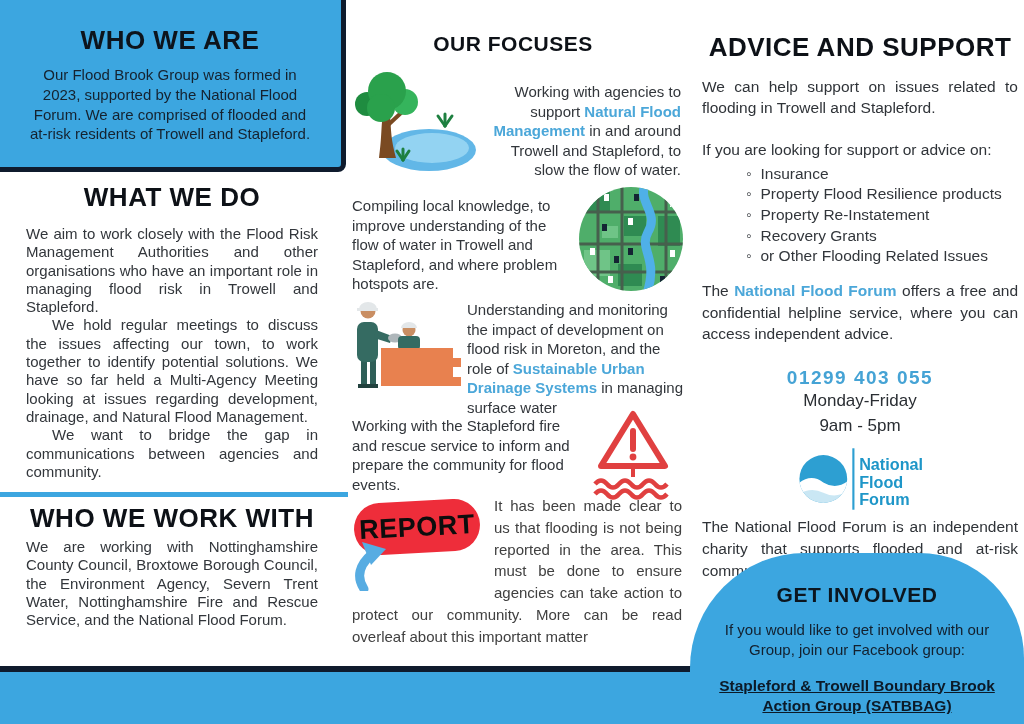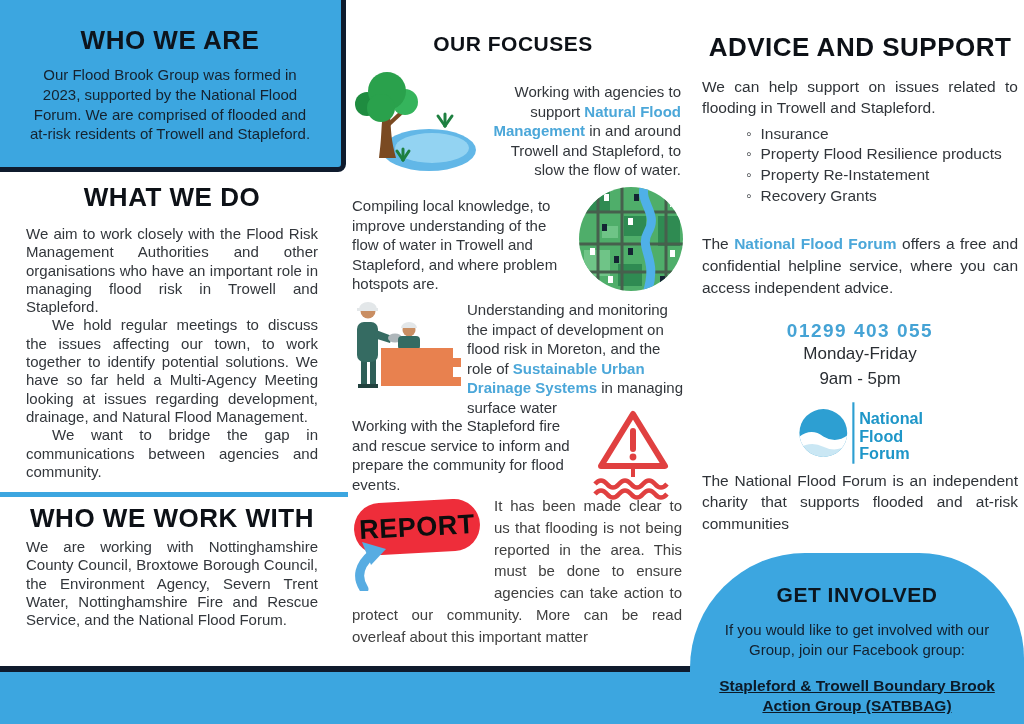--- a/index.html
+++ b/index.html
@@ -48,21 +48,21 @@
   .f5 p{font-size:15px;line-height:1.45;text-align:justify;color:#404040;}
 
   
   .advice{position:absolute;left:702px;top:32px;width:316px;}
   .advice .section-title{margin-bottom:14px;}
   .advice .intro{font-size:15.5px;line-height:1.35;text-align:justify;}
   .advice .lead{font-size:15.5px;margin-top:22px;}
   .bullets{list-style:none;margin:6px 0 0 0;padding:0 0 0 44px;}
   .bullets li{font-size:15.5px;line-height:1.2;margin:2px 0;color:#32363b;}
   .bullets li::before{content:"◦";margin-right:9px;}
-  .nff-para{margin-top:28px;font-size:15.5px;line-height:1.4;text-align:justify;}
+  .nff-para{margin-top:14px;font-size:15.5px;line-height:1.4;text-align:justify;}
   .phone{margin-top:22px;text-align:center;font-size:19px;font-weight:bold;color:#45A3D5;letter-spacing:1.5px;}
   .hours{text-align:center;font-size:17px;line-height:1.45;color:#2a2e33;}
   .logo-row{margin-top:8px;display:flex;justify-content:center;}
   .charity{margin-top:4px;font-size:15.5px;line-height:1.4;text-align:justify;}
 
   
   .footer-band{position:absolute;left:0;bottom:0;width:1024px;height:52px;background:#3CA6E0;}
   .footer-line{position:absolute;left:0;top:666px;width:692px;height:6px;background:#0F1B2D;}
   .blob{position:absolute;left:690px;top:553px;width:334px;height:171px;background:#3CA6E0;
         border-radius:115px 105px 0 0;box-sizing:border-box;padding:30px 14px 0;text-align:center;}
@@ -204,25 +204,27 @@
         <path d="M14,48 C6,36 9,24 22,13" stroke="#57ACE2" stroke-width="9" fill="none" stroke-linecap="round"></path>
         <polygon points="12,1 36,8 21,24" fill="#57ACE2"></polygon>
       </svg>
     </div>
     <p>It has been made clear to us that flooding is not being reported in the area. This must be done to ensure agencies can take action to protect our community. More can be read overleaf about this important matter</p>
   </div>
 
   <div class="advice">
     <h2 class="section-title">ADVICE AND SUPPORT</h2>
     <p class="intro">We can help support on issues related to flooding in Trowell and Stapleford.</p>
+    <p class="lead">If you are looking for support or advice on:</p>
     <ul class="bullets">
       <li>Insurance</li>
       <li>Property Flood Resilience products</li>
       <li>Property Re-Instatement</li>
       <li>Recovery Grants</li>
+      <li>or Other Flooding Related Issues</li>
     </ul>
     <p class="nff-para"><span>The </span><span class="hl">National Flood Forum</span><span> offers a free and confidential helpline service, where you can access independent advice.</span></p>
     <p class="phone">01299 403 055</p>
     <div class="hours">
       <div>Monday-Friday</div>
       <div>9am - 5pm</div>
     </div>
     <div class="logo-row">
       <svg width="128" height="66" viewBox="0 0 150 76">
         <defs>

